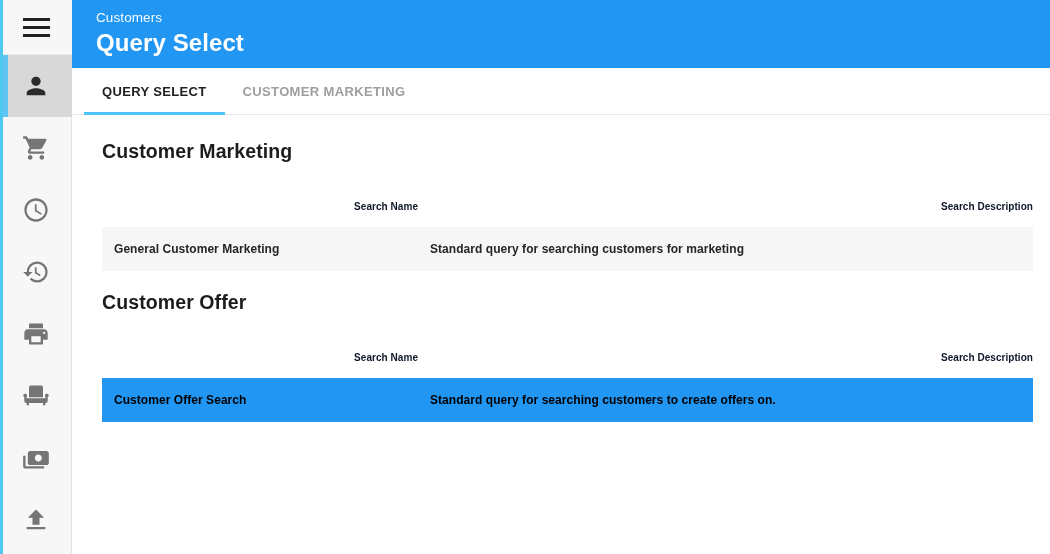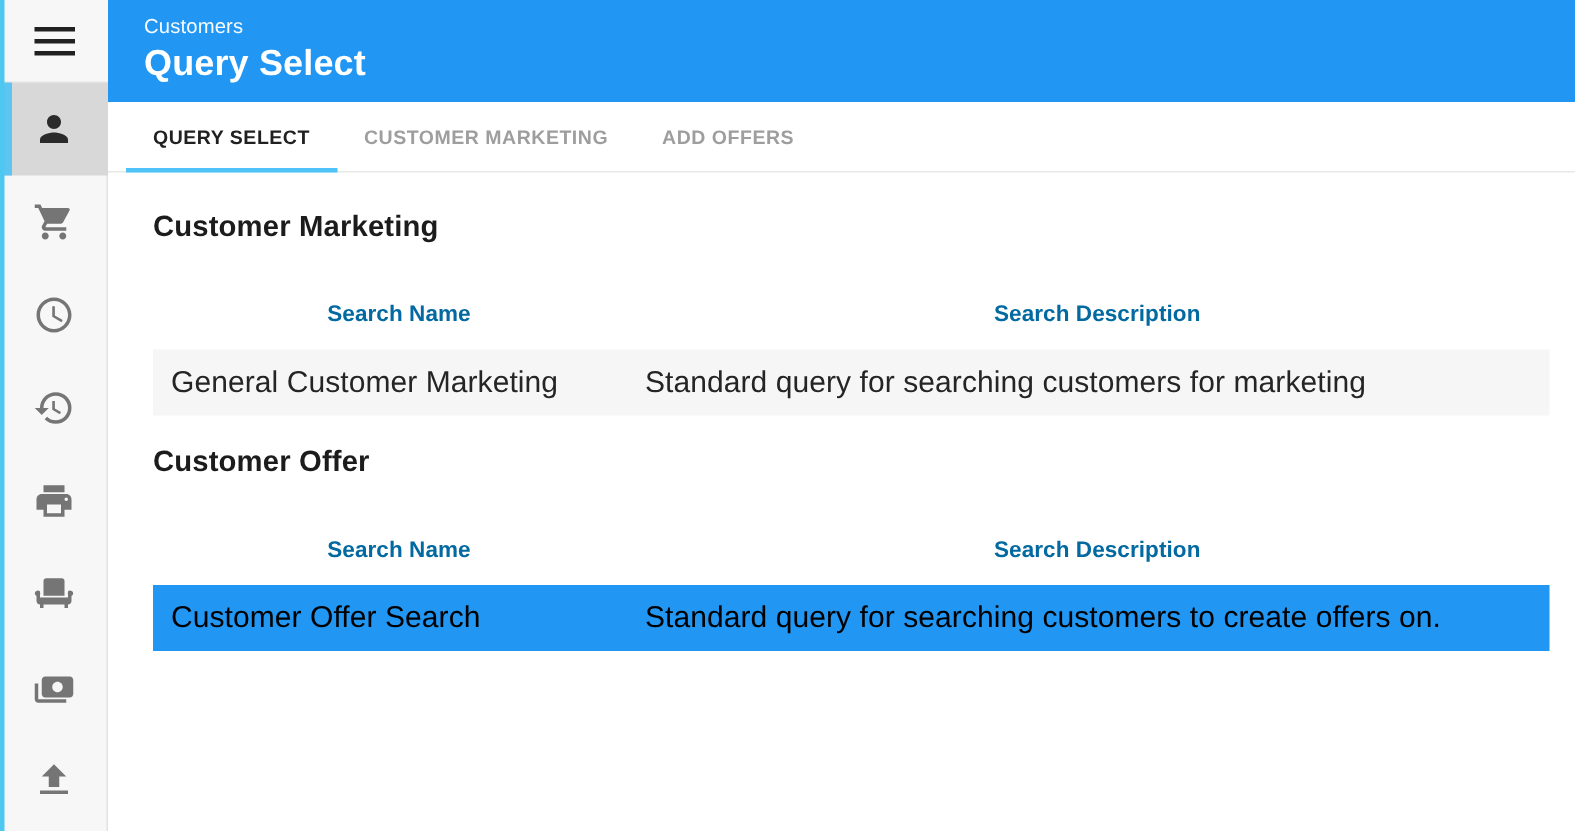--- a/index.html
+++ b/index.html
@@ -187,38 +187,38 @@
     margin-bottom: 38px;
     line-height: 24px;
   }
 
   table.query-table {
     width: 100%;
     border-collapse: collapse;
     table-layout: fixed;
   }
   table.query-table th {
-    text-align: center;
-    font-size: 15px;
-    font-weight: 700;
-    color: #0369a1;
+    text-align: right;
+    font-size: 10px;
+    font-weight: 700;
+    color: #0f172a;
     padding: 0 0 15px 12px;
     letter-spacing: .05px;
   }
   table.query-table col.c-name  { width: 316px; }
   table.query-table col.c-desc  { width: auto; }
 
   table.query-table td {
-    font-size: 20px;
+    font-size: 12px;
     color: #252525;
     padding: 0 0 0 12px;
     height: 44px;
     vertical-align: middle;
     letter-spacing: .05px;
-    font-weight: 400;
+    font-weight: 700;
   }
   tr.row-alt td { background: #f6f6f6; }
   tr.row-selected td {
     background: #2196f3;
     color: #000000;
   }
   tr.data-row { cursor: pointer; }
 </style>
 </head>
 <body>
@@ -315,21 +315,20 @@
   <div class="main">
 
     <header class="app-header">
       <div class="breadcrumb">Customers</div>
       <div class="page-title">Query Select</div>
     </header>
 
     <div class="tabbar">
       <div class="tab active">QUERY SELECT</div>
       <div class="tab">CUSTOMER MARKETING</div>
-      <div class="tab">ADD OFFERS</div>
     </div>
 
     <main class="content">
 
       <section class="section">
         <h2 class="section-title">Customer Marketing</h2>
         <table class="query-table">
           <colgroup>
               <col class="c-name">
               <col class="c-desc">

